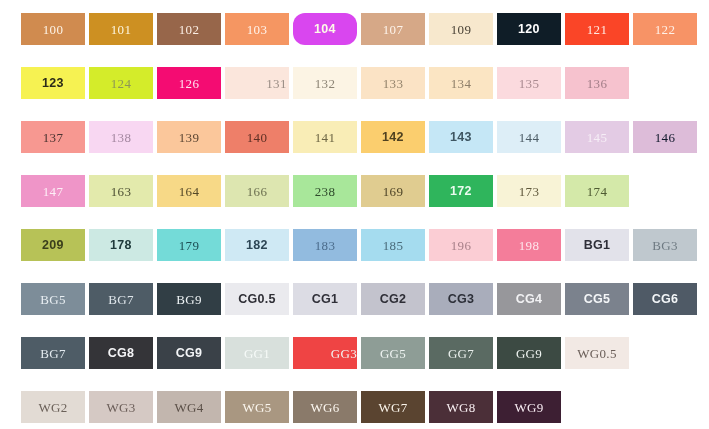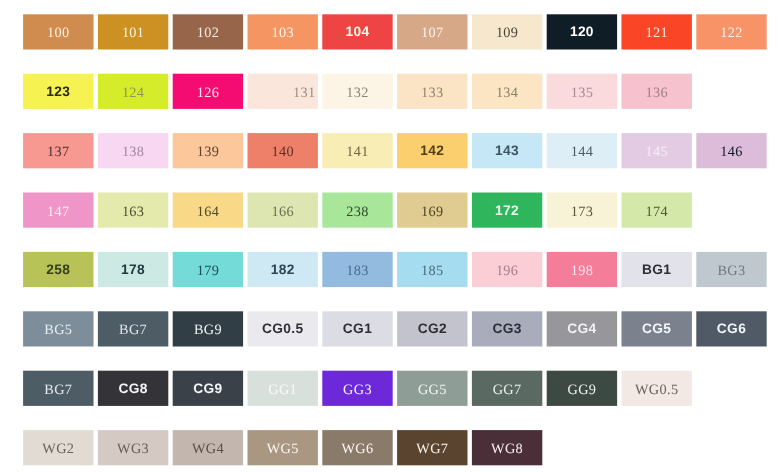--- a/index.html
+++ b/index.html
@@ -69,21 +69,21 @@
       </div>
       <div class="swatch serif" title="101 #cd9022" style="background-color: rgb(205, 144, 34);">
         <span class="swatch-label" style="color: rgb(253, 246, 224);">101</span>
       </div>
       <div class="swatch serif" title="102 #97664a" style="background-color: rgb(151, 102, 74);">
         <span class="swatch-label" style="color: rgb(251, 238, 228);">102</span>
       </div>
       <div class="swatch serif" title="103 #f59662" style="background-color: rgb(245, 150, 98);">
         <span class="swatch-label" style="color: rgb(255, 244, 236);">103</span>
       </div>
-      <div class="swatch sans" title="104 #bfa844" style="background-color: #ef4444;">
+      <div class="swatch sans" title="104 #bfa844" style="background-color: #d946ef; border-radius: 12px;">
         <span class="swatch-label" style="color: rgb(253, 250, 232);">104</span>
       </div>
       <div class="swatch serif" title="107 #d6a887" style="background-color: rgb(214, 168, 135);">
         <span class="swatch-label" style="color: rgb(253, 243, 234);">107</span>
       </div>
       <div class="swatch serif" title="109 #f7e8cd" style="background-color: rgb(247, 232, 205);">
         <span class="swatch-label" style="color: rgb(74, 67, 54);">109</span>
       </div>
       <div class="swatch sans" title="120 #0f1d27" style="background-color: rgb(15, 29, 39);">
         <span class="swatch-label" style="color: rgb(255, 255, 255);">120</span>
@@ -180,21 +180,21 @@
       </div>
       <div class="swatch serif" title="173 #f8f3d6" style="background-color: rgb(248, 243, 214);">
         <span class="swatch-label" style="color: rgb(94, 87, 58);">173</span>
       </div>
       <div class="swatch serif" title="174 #d4e9a9" style="background-color: rgb(212, 233, 169);">
         <span class="swatch-label" style="color: rgb(78, 90, 50);">174</span>
       </div>
     </div>
     <div class="swatch-row">
       <div class="swatch sans" title="175 #b7c257" style="background-color: rgb(183, 194, 87);">
-        <span class="swatch-label" style="color: rgb(59, 63, 28);">258</span>
+        <span class="swatch-label" style="color: rgb(59, 63, 28);">209</span>
       </div>
       <div class="swatch sans" title="178 #cce9e3" style="background-color: rgb(204, 233, 227);">
         <span class="swatch-label" style="color: rgb(31, 58, 59);">178</span>
       </div>
       <div class="swatch serif" title="179 #74dbd8" style="background-color: rgb(116, 219, 216);">
         <span class="swatch-label" style="color: rgb(29, 79, 85);">179</span>
       </div>
       <div class="swatch sans" title="182 #cfe9f4" style="background-color: rgb(207, 233, 244);">
         <span class="swatch-label" style="color: rgb(45, 70, 85);">182</span>
       </div>
@@ -255,21 +255,21 @@
       </div>
       <div class="swatch sans" title="CG8 #343438" style="background-color: rgb(52, 52, 56);">
         <span class="swatch-label" style="color: rgb(245, 245, 247);">CG8</span>
       </div>
       <div class="swatch sans" title="CG9 #3a4148" style="background-color: rgb(58, 65, 72);">
         <span class="swatch-label" style="color: rgb(244, 246, 248);">CG9</span>
       </div>
       <div class="swatch serif" title="GG1 #d8e0dc" style="background-color: rgb(216, 224, 220);">
         <span class="swatch-label" style="color: rgb(246, 250, 248);">GG1</span>
       </div>
-      <div class="swatch serif" title="GG3 #c3c9c3" style="background-color: #6d28d9;">
+      <div class="swatch serif" title="GG3 #c3c9c3" style="background-color: #ef4444; justify-content: flex-end;">
         <span class="swatch-label" style="color: rgb(242, 245, 242);">GG3</span>
       </div>
       <div class="swatch serif" title="GG5 #8e9d96" style="background-color: rgb(142, 157, 150);">
         <span class="swatch-label" style="color: rgb(238, 243, 241);">GG5</span>
       </div>
       <div class="swatch serif" title="GG7 #5a6a62" style="background-color: rgb(90, 106, 98);">
         <span class="swatch-label" style="color: rgb(234, 240, 237);">GG7</span>
       </div>
       <div class="swatch serif" title="GG9 #3c4a43" style="background-color: rgb(60, 74, 67);">
         <span class="swatch-label" style="color: rgb(238, 243, 240);">GG9</span>
@@ -292,20 +292,23 @@
         <span class="swatch-label" style="color: rgb(251, 246, 238);">WG5</span>
       </div>
       <div class="swatch serif" title="WG6 #8a7a6a" style="background-color: rgb(138, 122, 106);">
         <span class="swatch-label" style="color: rgb(251, 246, 239);">WG6</span>
       </div>
       <div class="swatch serif" title="WG7 #5a4430" style="background-color: rgb(90, 68, 48);">
         <span class="swatch-label" style="color: rgb(250, 244, 234);">WG7</span>
       </div>
       <div class="swatch serif" title="WG8 #4b2f38" style="background-color: rgb(75, 47, 56);">
         <span class="swatch-label" style="color: rgb(249, 239, 242);">WG8</span>
+      </div>
+      <div class="swatch serif" title="WG9 #3d1f33" style="background-color: rgb(61, 31, 51);">
+        <span class="swatch-label" style="color: rgb(248, 236, 243);">WG9</span>
       </div>
       <div class="swatch empty">
         <span class="swatch-label"></span>
       </div>
       <div class="swatch empty">
         <span class="swatch-label"></span>
       </div>
     </div>
   </div>
 

